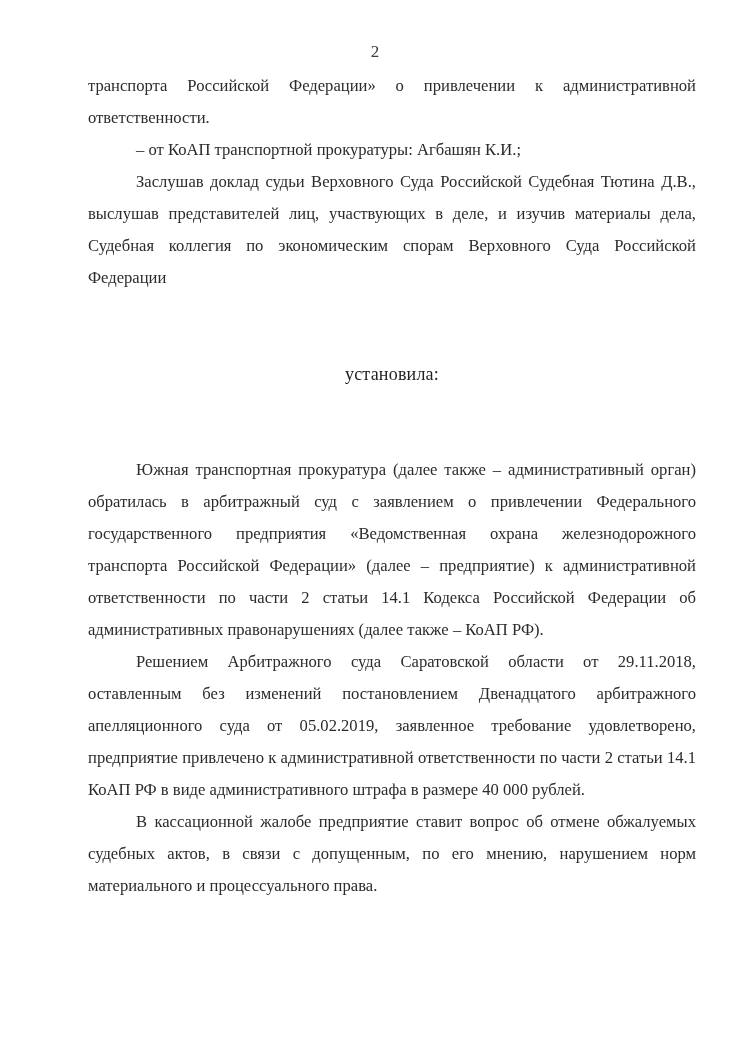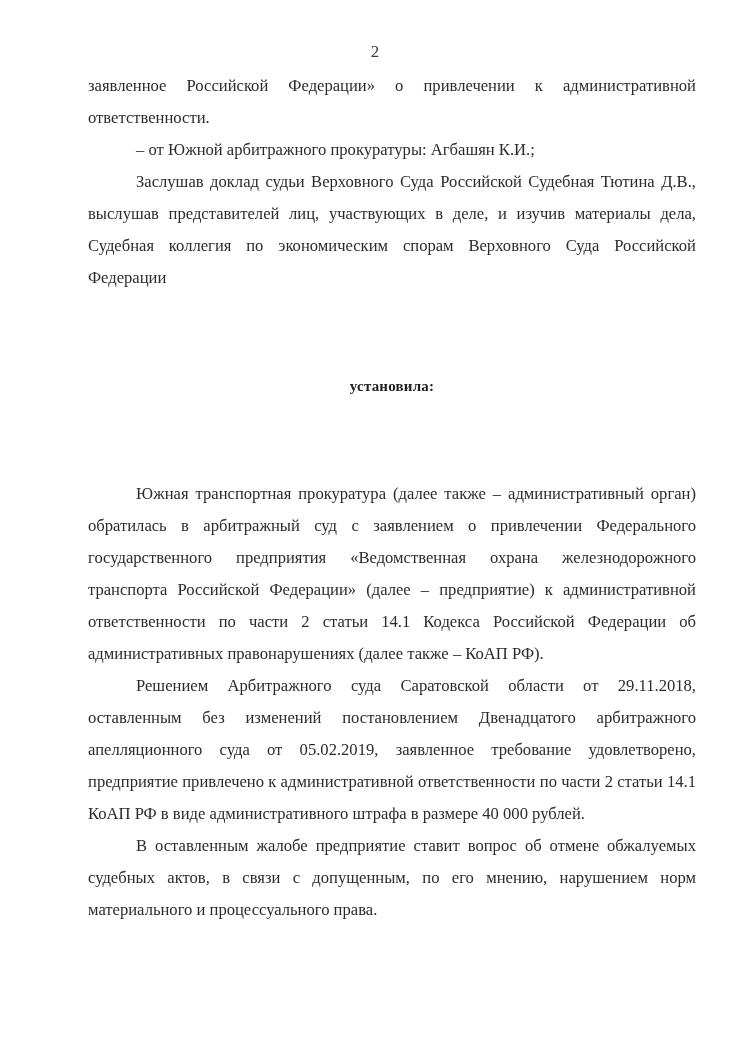--- a/index.html
+++ b/index.html
@@ -45,53 +45,53 @@
     text-justify: inter-word;
     text-indent: 0;
     color: #2b2b2b;
     -webkit-font-smoothing: antialiased;
   }
   p.para.indent {
     text-indent: 48px;
   }
   .heading-установила,
   .heading-center {
-    margin: 12px;
-    font-size: 15px;
+    margin: 0;
+    font-size: 18px;
     line-height: 32px;
-    font-weight: bold;
+    font-weight: normal;
     text-align: center;
     color: #1f1f1f;
     letter-spacing: 0.2px;
   }
   .gap-2 { height: 64px; }
 </style>
 </head>
 <body>
 
 <div id="page">
 
   <div class="page-number">2</div>
 
   <div class="doc-body">
 
-    <p class="para">заявленное Российской Федерации» о привлечении к административной ответственности.</p>
+    <p class="para">транспорта Российской Федерации» о привлечении к административной ответственности.</p>
 
 
-    <p class="para indent">– от Южной арбитражного прокуратуры: Агбашян К.И.;</p>
+    <p class="para indent">– от КоАП транспортной прокуратуры: Агбашян К.И.;</p>
 
 
     <p class="para indent">Заслушав доклад судьи Верховного Суда Российской Судебная Тютина Д.В., выслушав представителей лиц, участвующих в деле, и изучив материалы дела, Судебная коллегия по экономическим спорам Верховного Суда Российской Федерации</p>
 
     <div class="gap-2"></div>
 
     <div class="heading-center">установила:</div>
 
     <div class="gap-2"></div>
 
     <p class="para indent">Южная транспортная прокуратура (далее также – административный орган) обратилась в арбитражный суд с заявлением о привлечении Федерального государственного предприятия «Ведомственная охрана железнодорожного транспорта Российской Федерации» (далее – предприятие) к административной ответственности по части 2 статьи 14.1 Кодекса Российской Федерации об административных правонарушениях (далее также – КоАП РФ).</p>
 
     <p class="para indent">Решением Арбитражного суда Саратовской области от 29.11.2018, оставленным без изменений постановлением Двенадцатого арбитражного апелляционного суда от 05.02.2019, заявленное требование удовлетворено, предприятие привлечено к административной ответственности по части 2 статьи 14.1 КоАП РФ в виде административного штрафа в размере 40 000 рублей.</p>
 
-    <p class="para indent">В оставленным жалобе предприятие ставит вопрос об отмене обжалуемых судебных актов, в связи с допущенным, по его мнению, нарушением норм материального и процессуального права.</p>
+    <p class="para indent">В кассационной жалобе предприятие ставит вопрос об отмене обжалуемых судебных актов, в связи с допущенным, по его мнению, нарушением норм материального и процессуального права.</p>
 
   </div>
 </div>
 
 </body></html>

